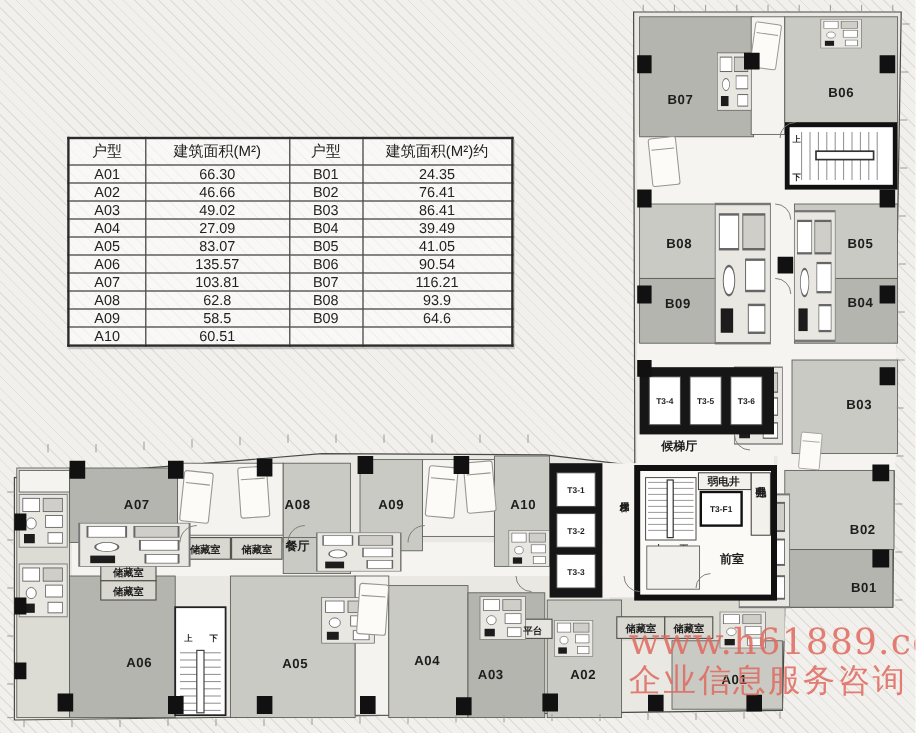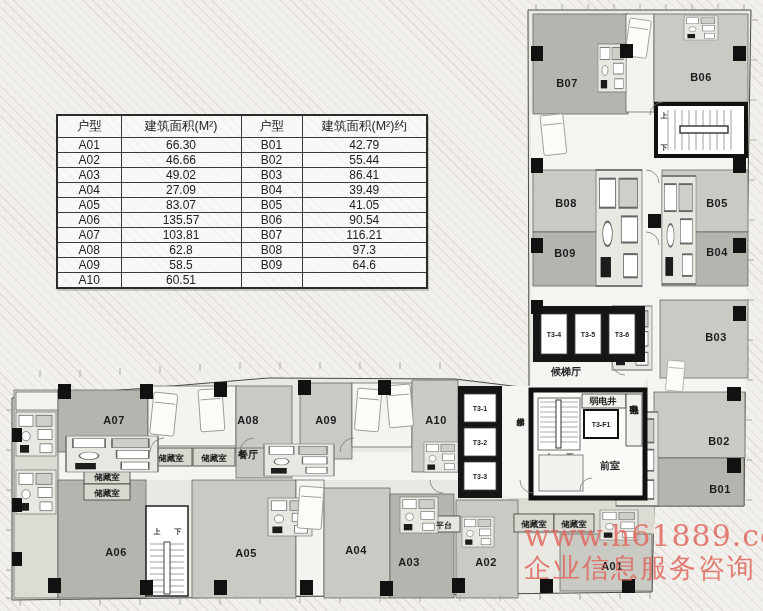--- a/index.html
+++ b/index.html
@@ -57,27 +57,27 @@
         <th>建筑面积(M²)</th>
         <th>户型</th>
         <th>建筑面积(M²)约</th>
       </tr>
     </thead>
     <tbody>
         <tr>
           <td>A01</td>
           <td>66.30</td>
           <td>B01</td>
-          <td>42.79</td>
+          <td>24.35</td>
         </tr>
         <tr>
           <td>A02</td>
           <td>46.66</td>
           <td>B02</td>
-          <td>55.44</td>
+          <td>76.41</td>
         </tr>
         <tr>
           <td>A03</td>
           <td>49.02</td>
           <td>B03</td>
           <td>86.41</td>
         </tr>
         <tr>
           <td>A04</td>
           <td>27.09</td>
@@ -99,21 +99,21 @@
         <tr>
           <td>A07</td>
           <td>103.81</td>
           <td>B07</td>
           <td>116.21</td>
         </tr>
         <tr>
           <td>A08</td>
           <td>62.8</td>
           <td>B08</td>
-          <td>97.3</td>
+          <td>93.9</td>
         </tr>
         <tr>
           <td>A09</td>
           <td>58.5</td>
           <td>B09</td>
           <td>64.6</td>
         </tr>
         <tr>
           <td>A10</td>
           <td>60.51</td>

